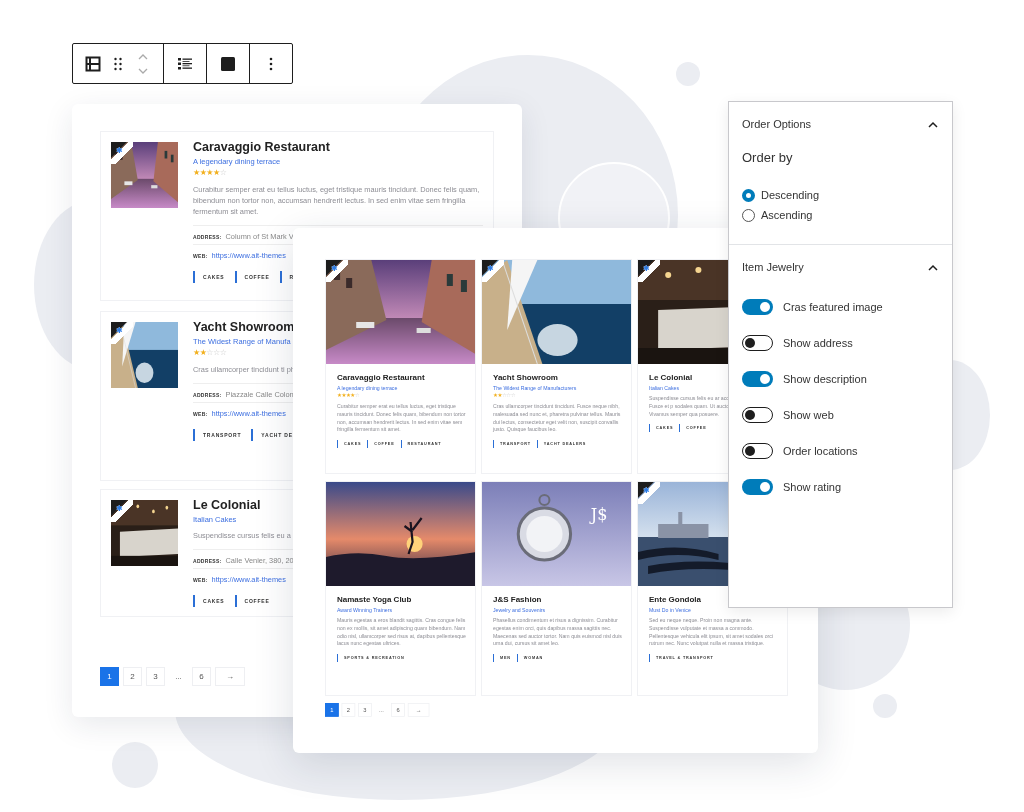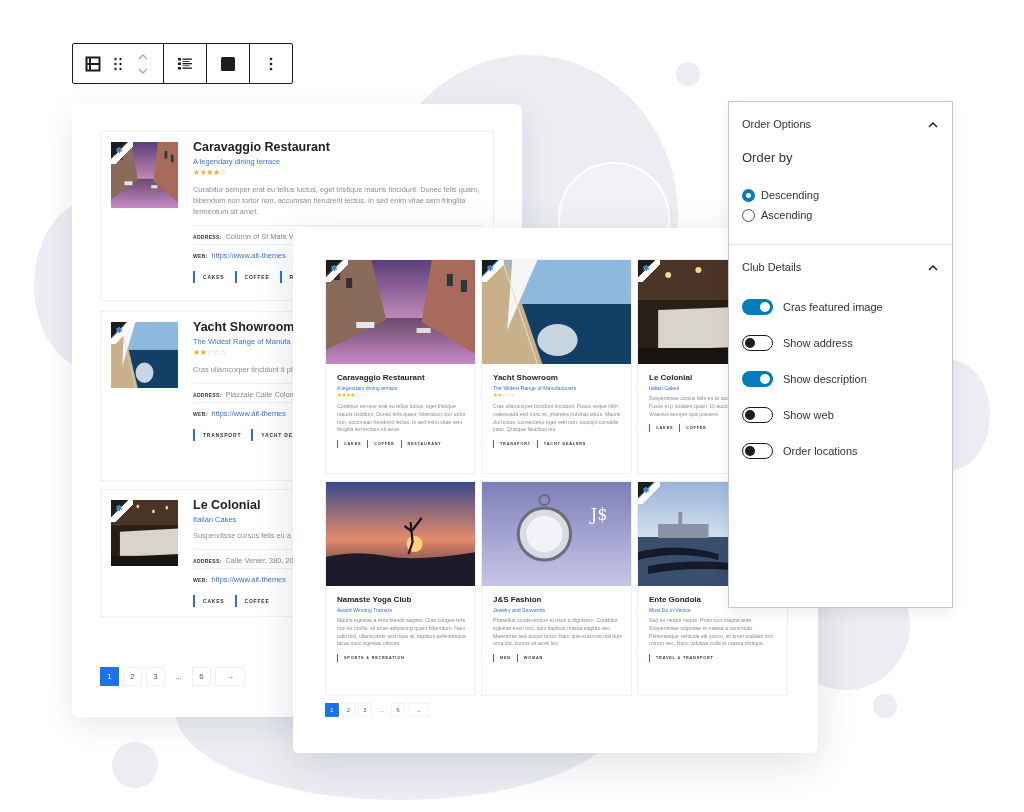--- a/index.html
+++ b/index.html
@@ -466,21 +466,21 @@
           <span class="radio-dot on"></span>
           <span>Descending</span>
         </div>
         <div class="radio">
           <span class="radio-dot"></span>
           <span>Ascending</span>
         </div>
       </div>
     <div class="divider"></div>
     <div class="sec-head" style="margin-top:0">
-      <span class="sec-title">Club Details</span>
+      <span class="sec-title">Item Jewelry</span>
       <span class="chev">
         <svg width="10" height="7" viewBox="0 0 10 7">
             <path d="M1 6 L5 2 L9 6" fill="none" stroke="#1e1e1e" stroke-width="1.5"></path>
           </svg>
       </span>
     </div>
     <div class="toggles" id="toggles">
         <div class="toggle-row">
           <span class="toggle on">
             <span class="knob"></span>
@@ -504,15 +504,21 @@
             <span class="knob"></span>
           </span>
           <span>Show web</span>
         </div>
         <div class="toggle-row">
           <span class="toggle off">
             <span class="knob"></span>
           </span>
           <span>Order locations</span>
         </div>
+        <div class="toggle-row">
+          <span class="toggle on">
+            <span class="knob"></span>
+          </span>
+          <span>Show rating</span>
+        </div>
       </div>
   </div>
 </div>
 
 </body></html>

